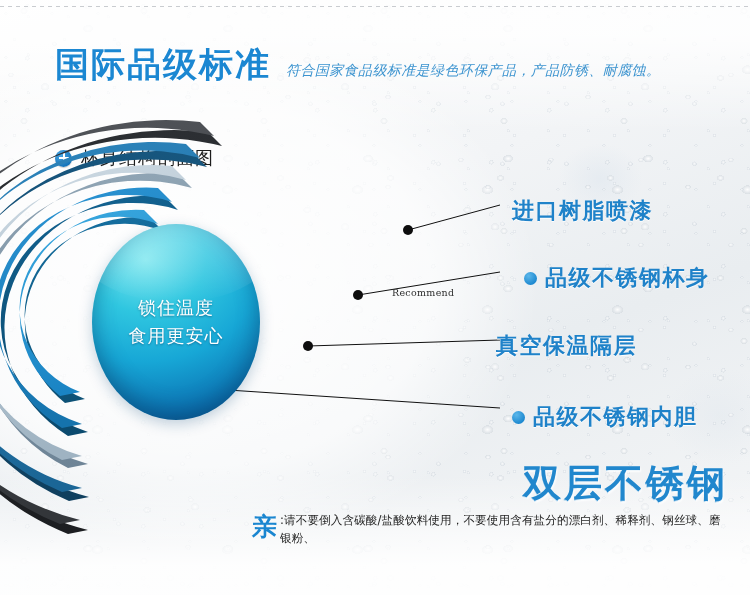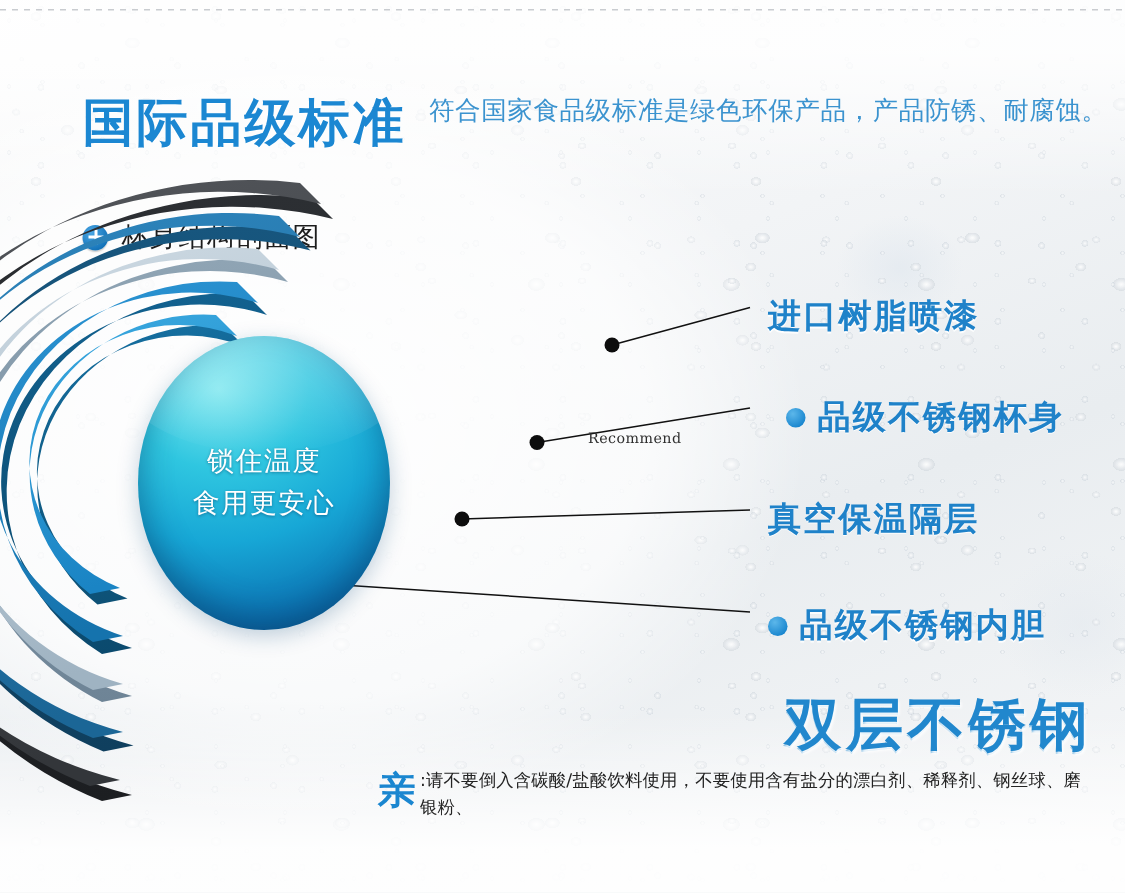--- a/index.html
+++ b/index.html
@@ -64,26 +64,26 @@
   }
   .edge-dash.top { top:6px; }
 
   
   .title {
     position:absolute; left:55px; top:42px;
     font-size:34px; font-weight:bold; letter-spacing:2px;
     color:#1b87d2;
     font-family:"DejaVu Sans", sans-serif;
     text-shadow:0 1px 0 rgba(255,255,255,.8);
-    margin-top:17px;
   }
   .subtitle {
     position:absolute; left:286px; top:62px;
-    font-size:17px; color:#3b93cf; letter-spacing:.4px;
+    font-size:14px; color:#3b93cf; letter-spacing:.4px;
     white-space:nowrap;
+    font-style:italic;
   }
 
   
   .section-mark {
     position:absolute; left:55px; top:146px;
     display:flex; align-items:center; gap:9px;
   }
   .plus-badge {
     width:17px; height:17px; border-radius:50%;
     background:radial-gradient(circle at 35% 30%, #49a6e4, #1372b8 75%);
@@ -142,21 +142,21 @@
     background:radial-gradient(circle at 35% 30%, #5cb7ea, #1583cd 80%);
     flex:0 0 auto;
   }
   .callout .text {
     font-size:22px; font-weight:bold; color:#1f82c9;
     letter-spacing:1.5px;
     text-shadow:0 1px 0 rgba(255,255,255,.85);
   }
   .c1 { left:512px; top:196px; }
   .c2 { left:524px; top:263px;align-items:center; }
-  .c3 { left:512px; top:331px; }
+  .c3 { left:496px; top:331px; }
   .c4 { left:512px; top:402px; }
 
   .bigclaim {
     position:absolute; right:22px; top:458px;
     font-size:38px; font-weight:bold; color:#2187cd;
     letter-spacing:3px;
     text-shadow:1px 2px 2px rgba(255,255,255,.9), 0 1px 0 #8fc3e6;
   }
 
   

